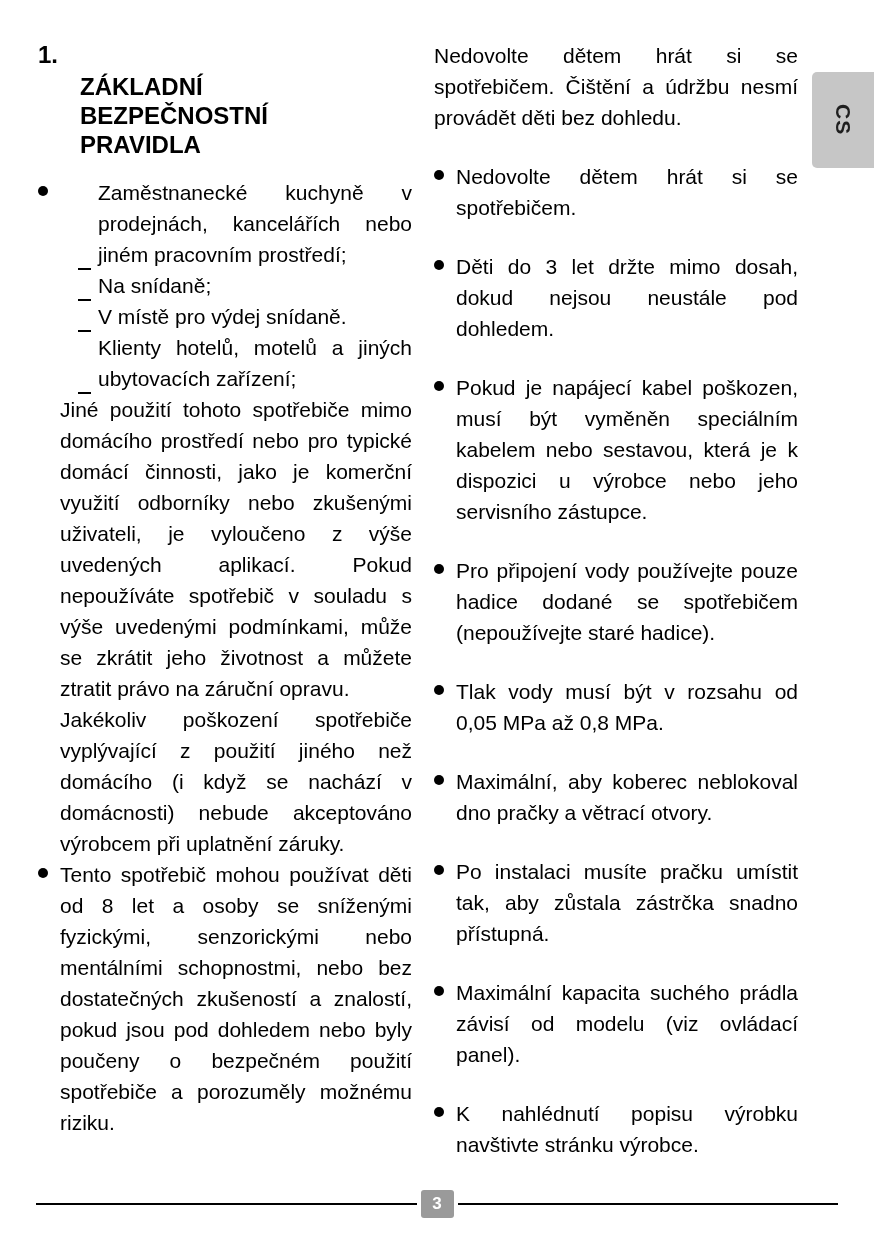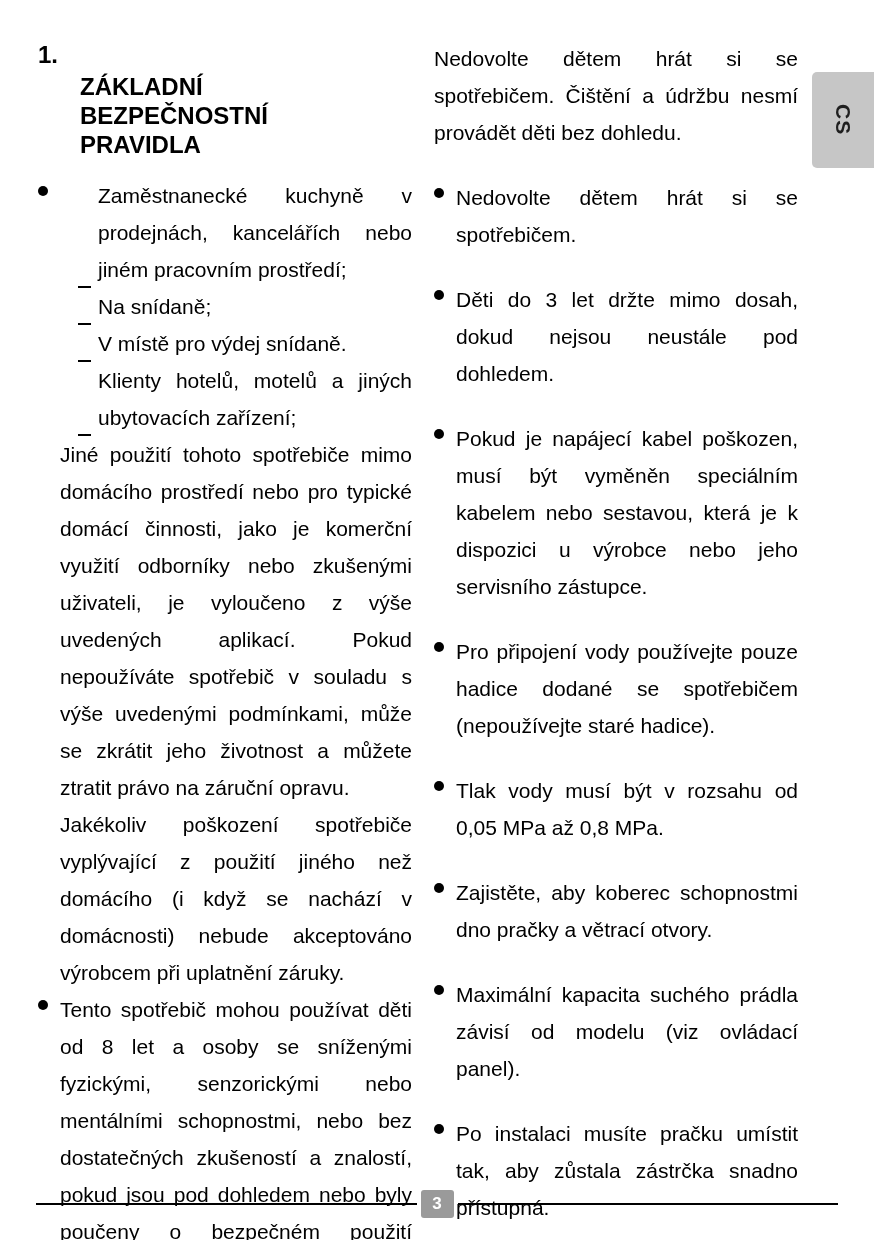--- a/index.html
+++ b/index.html
@@ -27,21 +27,21 @@
     font-size: 24px;
     line-height: 29px;
     margin: 0 0 18px 0;
   }
   .heading-number { width: 42px; flex: 0 0 42px; }
   .heading-title  { width: 260px; margin-top: 32px; }
 
   
   .para, .bullet-text, .sub-text {
     font-size: 21px;
-    line-height: 37px;
+    line-height: 31px;
     text-align: justify;
   }
   .bullet-item { display: flex; }
   .bullet-marker {
     width: 22px; flex: 0 0 22px;
   }
   .bullet-marker .disc {
     display: block;
     width: 10px; height: 10px;
     border-radius: 50%;
@@ -189,33 +189,33 @@
     <div class="bullet-item">
       <div class="bullet-marker">
           <span class="disc"></span>
         </div>
       <div class="bullet-text">Tlak vody musí být v rozsahu od 0,05 MPa až 0,8 MPa.</div>
     </div>
     <div class="bullet-item">
       <div class="bullet-marker">
           <span class="disc"></span>
         </div>
-      <div class="bullet-text">Zajistěte, aby koberec schopnostmi dno pračky a větrací otvory.</div>
+      <div class="bullet-text">Maximální, aby koberec neblokoval dno pračky a větrací otvory.</div>
+    </div>
+    <div class="bullet-item">
+      <div class="bullet-marker">
+          <span class="disc"></span>
+        </div>
+      <div class="bullet-text">Po instalaci musíte pračku umístit tak, aby zůstala zástrčka snadno přístupná.</div>
     </div>
     <div class="bullet-item">
       <div class="bullet-marker">
           <span class="disc"></span>
         </div>
       <div class="bullet-text">Maximální kapacita suchého prádla závisí od modelu (viz ovládací panel).</div>
-    </div>
-    <div class="bullet-item">
-      <div class="bullet-marker">
-          <span class="disc"></span>
-        </div>
-      <div class="bullet-text">Po instalaci musíte pračku umístit tak, aby zůstala zástrčka snadno přístupná.</div>
     </div>
     <div class="bullet-item">
       <div class="bullet-marker">
           <span class="disc"></span>
         </div>
       <div class="bullet-text">K nahlédnutí popisu výrobku navštivte stránku výrobce.</div>
     </div>
 
   </div>
 </div>

